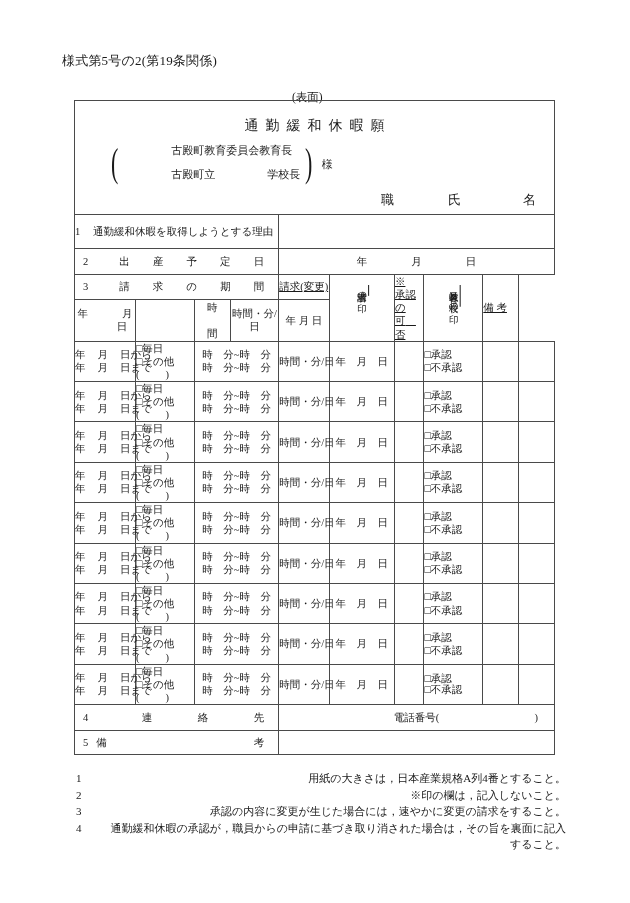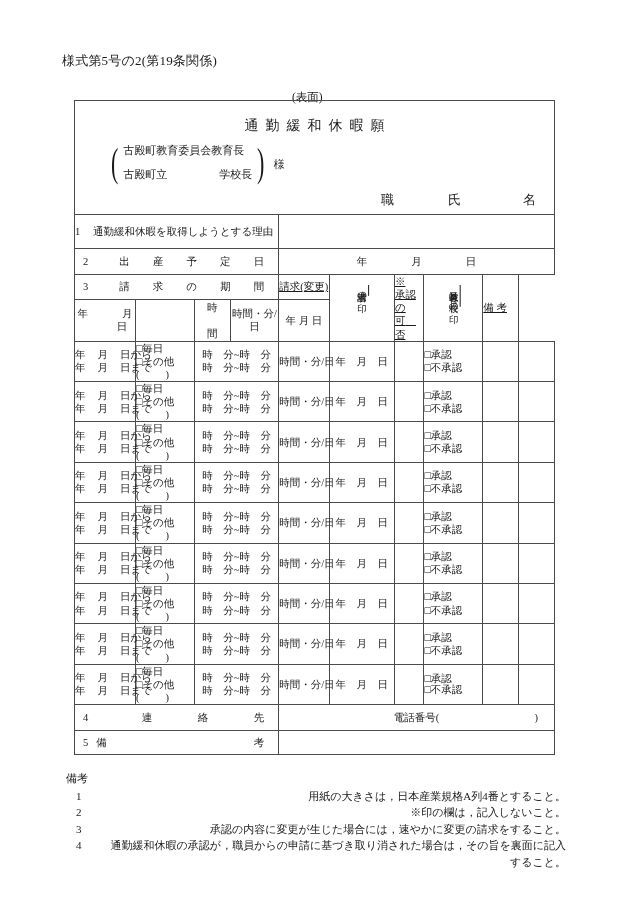--- a/index.html
+++ b/index.html
@@ -91,21 +91,21 @@
     transform: scaleX(0.55);
     display: inline-block;
   }
   .addressee-lines {
     display: flex;
     flex-direction: column;
     gap: 10px;
     font-size: 11px;
     padding: 0 2px;
   }
-  .addr-line { white-space: nowrap; }
+  .addr-line { white-space: nowrap; margin-left: 48px; }
   .addr-line .gap { display: inline-block; width: 52px; }
   .sama {
     font-size: 11px;
     margin-left: 6px;
     align-self: center;
     padding-top: 4px;
   }
   .signature-line {
     position: absolute;
     right: 18px;
@@ -587,21 +587,20 @@
           <span style="flex:1 1 auto"></span>
           <span>考</span>
         </div>
       </td>
       <td colspan="6"></td>
     </tr>
   </tbody>
     </table>
 
   <div class="footnotes">
-    <div class="fn-title">備考</div>
     <div id="footnote-list">
         <div class="fn-item">
           <span class="fn-num">1</span>
           <span class="fn-text">用紙の大きさは，日本産業規格A列4番とすること。</span>
         </div>
         <div class="fn-item">
           <span class="fn-num">2</span>
           <span class="fn-text">※印の欄は，記入しないこと。</span>
         </div>
         <div class="fn-item">

